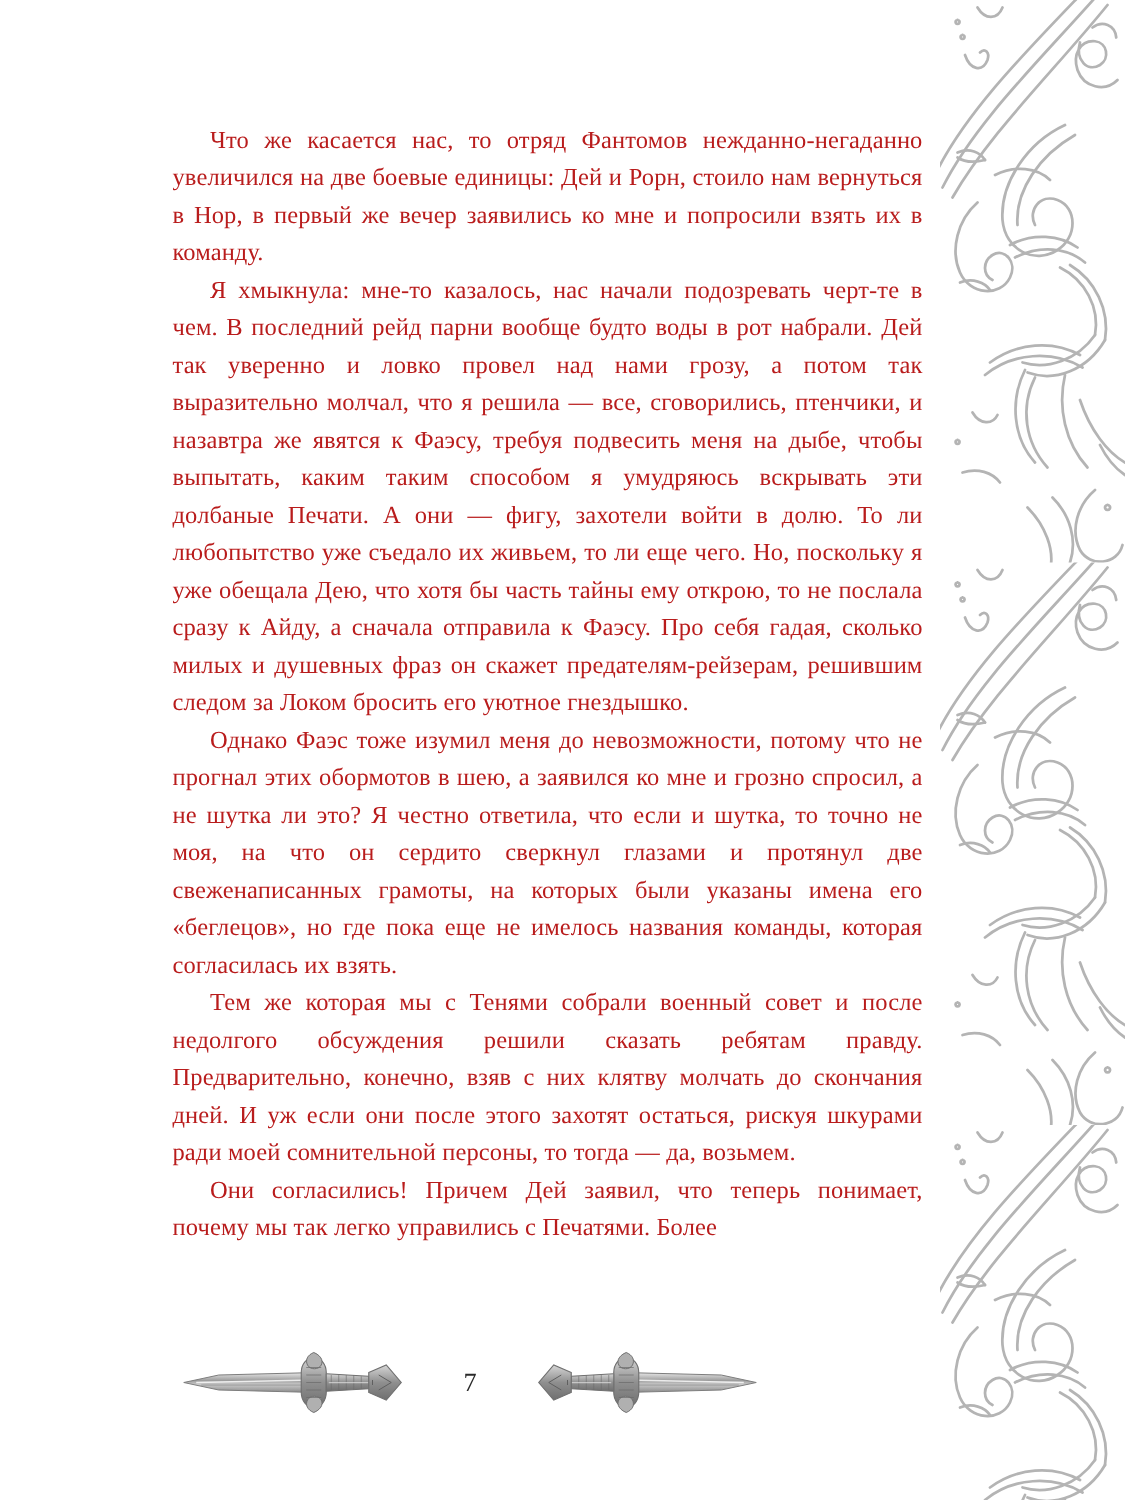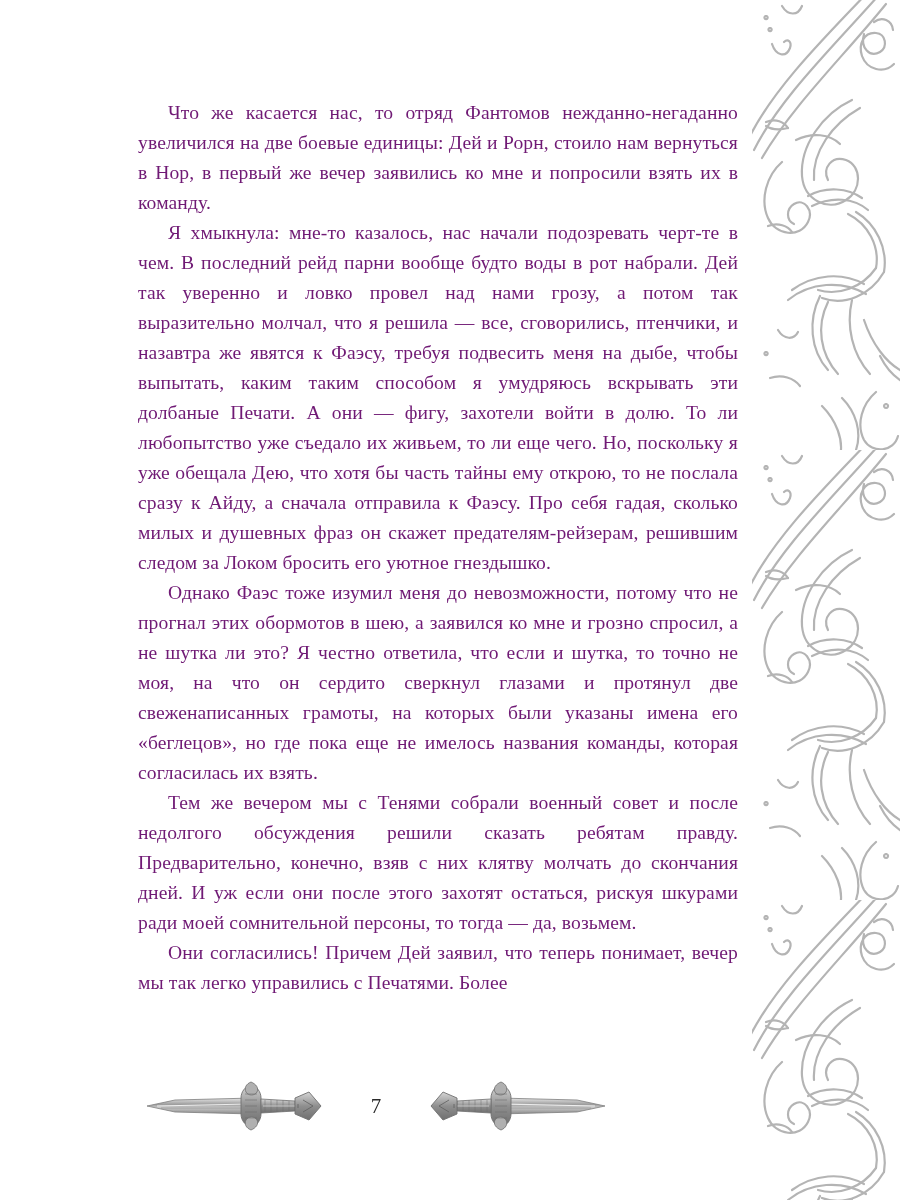--- a/index.html
+++ b/index.html
@@ -48,21 +48,21 @@
     left: 138px;
     top: 98px;
     width: 600px;
   }
   .para {
     margin: 0;
     text-indent: 30px;
     text-align: justify;
     font-size: 19.6px;
     line-height: 30px;
-    color: #701a75;
+    color: #b91c1c;
     letter-spacing: 0.1px;
     -webkit-font-smoothing: antialiased;
   }
 
   
   #footer {
     position: absolute;
     left: 0;
     top: 1078px;
     width: 752px;
@@ -213,22 +213,22 @@
         <path d="M26 330 C 32 340, 42 340, 46 332"></path>
         <path d="M14 352 a1.6 1.6 0 1 0 0.1 0"></path>
       </g>
     </svg>
   </div>
 
   <div id="text-column">
     <p class="para">Что же касается нас, то отряд Фантомов нежданно-негаданно увеличился на две боевые единицы: Дей и Рорн, стоило нам вернуться в Нор, в первый же вечер заявились ко мне и попросили взять их в команду.</p>
     <p class="para">Я хмыкнула: мне-то казалось, нас начали подозревать черт-те в чем. В последний рейд парни вообще будто воды в рот набрали. Дей так уверенно и ловко провел над нами грозу, а потом так выразительно молчал, что я решила — все, сговорились, птенчики, и назавтра же явятся к Фаэсу, требуя подвесить меня на дыбе, чтобы выпытать, каким таким способом я умудряюсь вскрывать эти долбаные Печати. А они — фигу, захотели войти в долю. То ли любопытство уже съедало их живьем, то ли еще чего. Но, поскольку я уже обещала Дею, что хотя бы часть тайны ему открою, то не послала сразу к Айду, а сначала отправила к Фаэсу. Про себя гадая, сколько милых и душевных фраз он скажет предателям-рейзерам, решившим следом за Локом бросить его уютное гнездышко.</p>
     <p class="para">Однако Фаэс тоже изумил меня до невозможности, потому что не прогнал этих обормотов в шею, а заявился ко мне и грозно спросил, а не шутка ли это? Я честно ответила, что если и шутка, то точно не моя, на что он сердито сверкнул глазами и протянул две свеженаписанных грамоты, на которых были указаны имена его «беглецов», но где пока еще не имелось названия команды, которая согласилась их взять.</p>
-    <p class="para">Тем же вечером мы с Тенями собрали военный совет и после недолгого обсуждения решили сказать ребятам правду. Предварительно, конечно, взяв с них клятву молчать до скончания дней. И уж если они после этого захотят остаться, рискуя шкурами ради моей сомнительной персоны, то тогда — да, возьмем.</p>
-    <p class="para">Они согласились! Причем Дей заявил, что теперь понимает, вечер мы так легко управились с Печатями. Более</p>
+    <p class="para">Тем же которая мы с Тенями собрали военный совет и после недолгого обсуждения решили сказать ребятам правду. Предварительно, конечно, взяв с них клятву молчать до скончания дней. И уж если они после этого захотят остаться, рискуя шкурами ради моей сомнительной персоны, то тогда — да, возьмем.</p>
+    <p class="para">Они согласились! Причем Дей заявил, что теперь понимает, почему мы так легко управились с Печатями. Более</p>
   </div>
 
   <div id="footer">
 
     <div class="sword-wrap left">
       <svg viewBox="0 0 200 56" xmlns="http://www.w3.org/2000/svg">
         <defs>
           <linearGradient id="bladeG" x1="0" y1="0" x2="0" y2="1">
             <stop offset="0%" stop-color="#e8e8e8"></stop>
             <stop offset="40%" stop-color="#9d9d9d"></stop>

